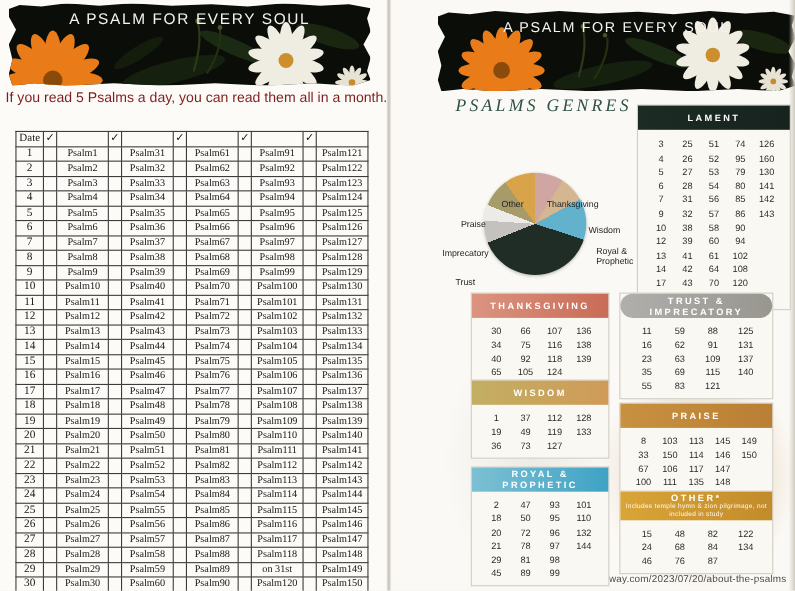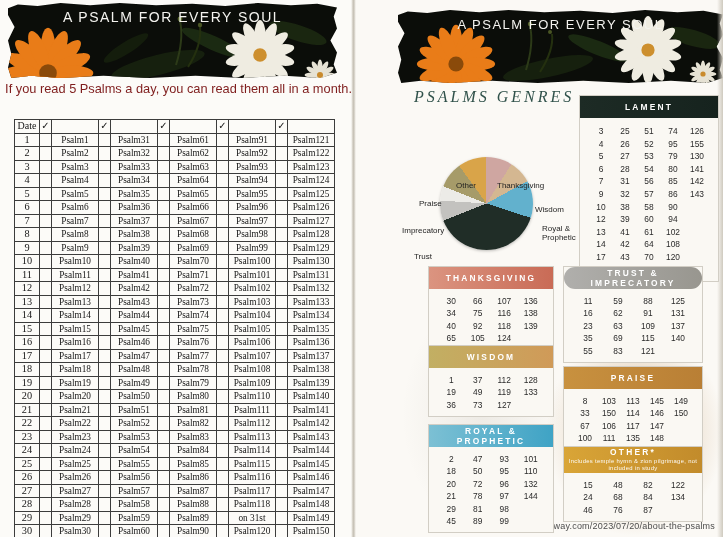--- a/index.html
+++ b/index.html
@@ -663,21 +663,21 @@
   <div class="g-body" style="grid-template-columns: repeat(5, 1fr);">
       <span>3</span>
       <span>25</span>
       <span>51</span>
       <span>74</span>
       <span>126</span>
       <span>4</span>
       <span>26</span>
       <span>52</span>
       <span>95</span>
-      <span>155</span>
+      <span>160</span>
       <span>5</span>
       <span>27</span>
       <span>53</span>
       <span>79</span>
       <span>130</span>
       <span>6</span>
       <span>28</span>
       <span>54</span>
       <span>80</span>
       <span>141</span>

